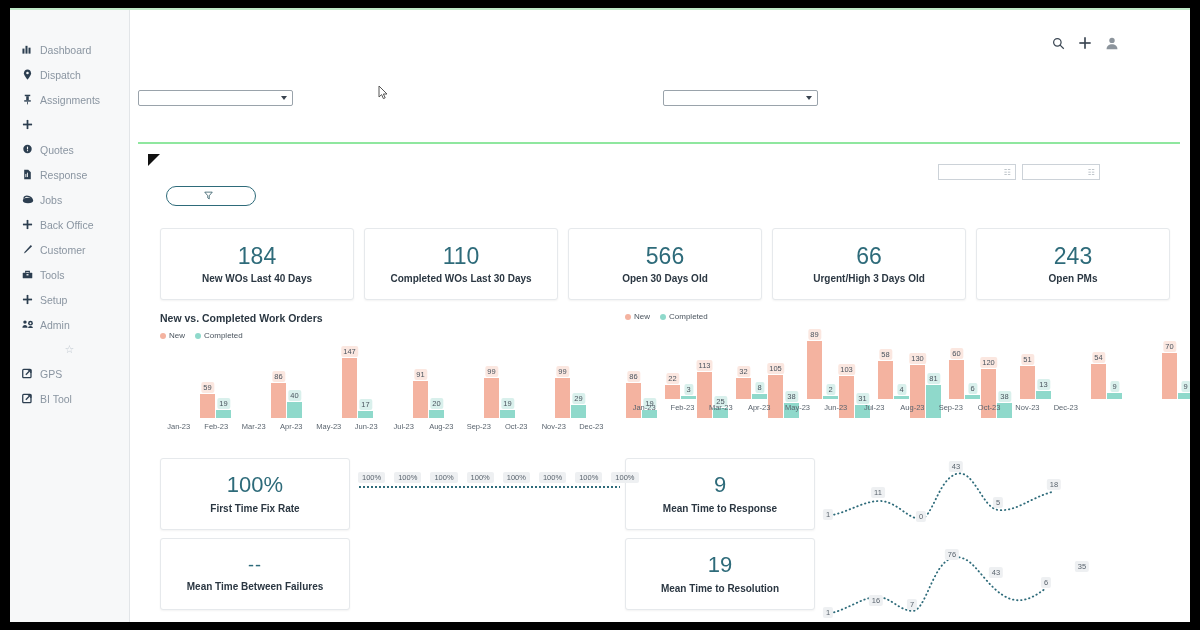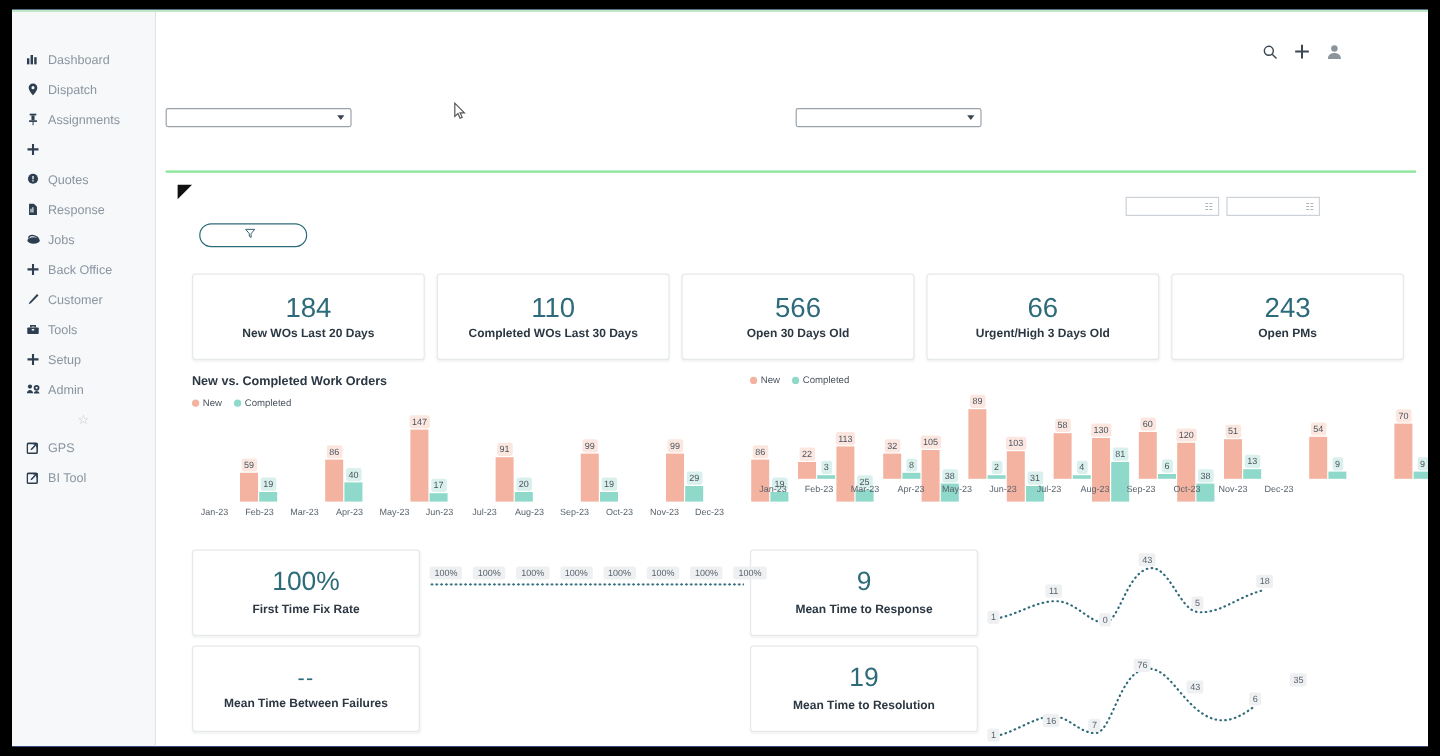--- a/index.html
+++ b/index.html
@@ -6,21 +6,21 @@
   html, body {
     width: 1200px; height: 630px;
     background: #000;
     font-family: "Liberation Sans", sans-serif;
     overflow: hidden;
   }
   #app {
     position: absolute;
     left: 10px; top: 8px;
     width: 1180px; height: 614px;
-    background: #1d4ed8;
+    background: #0f766e;
     overflow: hidden;
     display: flex;
     border-top: 2px solid #bfe8c8;
   }
 
   
   #sidebar {
     width: 120px; flex: 0 0 120px;
     background: #f7f8f9;
     border-right: 1px solid #e2e5e8;
@@ -427,21 +427,21 @@
         <div class="date-input">
           <span></span>
           <span class="cal">☷</span>
         </div>
       </div>
     </div>
 
     <div class="kpi-row" id="kpi-row">
         <div class="kpi-card">
           <div class="kpi-val">184</div>
-          <div class="kpi-lbl">New WOs Last 20 Days</div>
+          <div class="kpi-lbl">New WOs Last 40 Days</div>
         </div>
         <div class="kpi-card">
           <div class="kpi-val">110</div>
           <div class="kpi-lbl">Completed WOs Last 30 Days</div>
         </div>
         <div class="kpi-card">
           <div class="kpi-val">566</div>
           <div class="kpi-lbl">Open 30 Days Old</div>
         </div>
         <div class="kpi-card">

